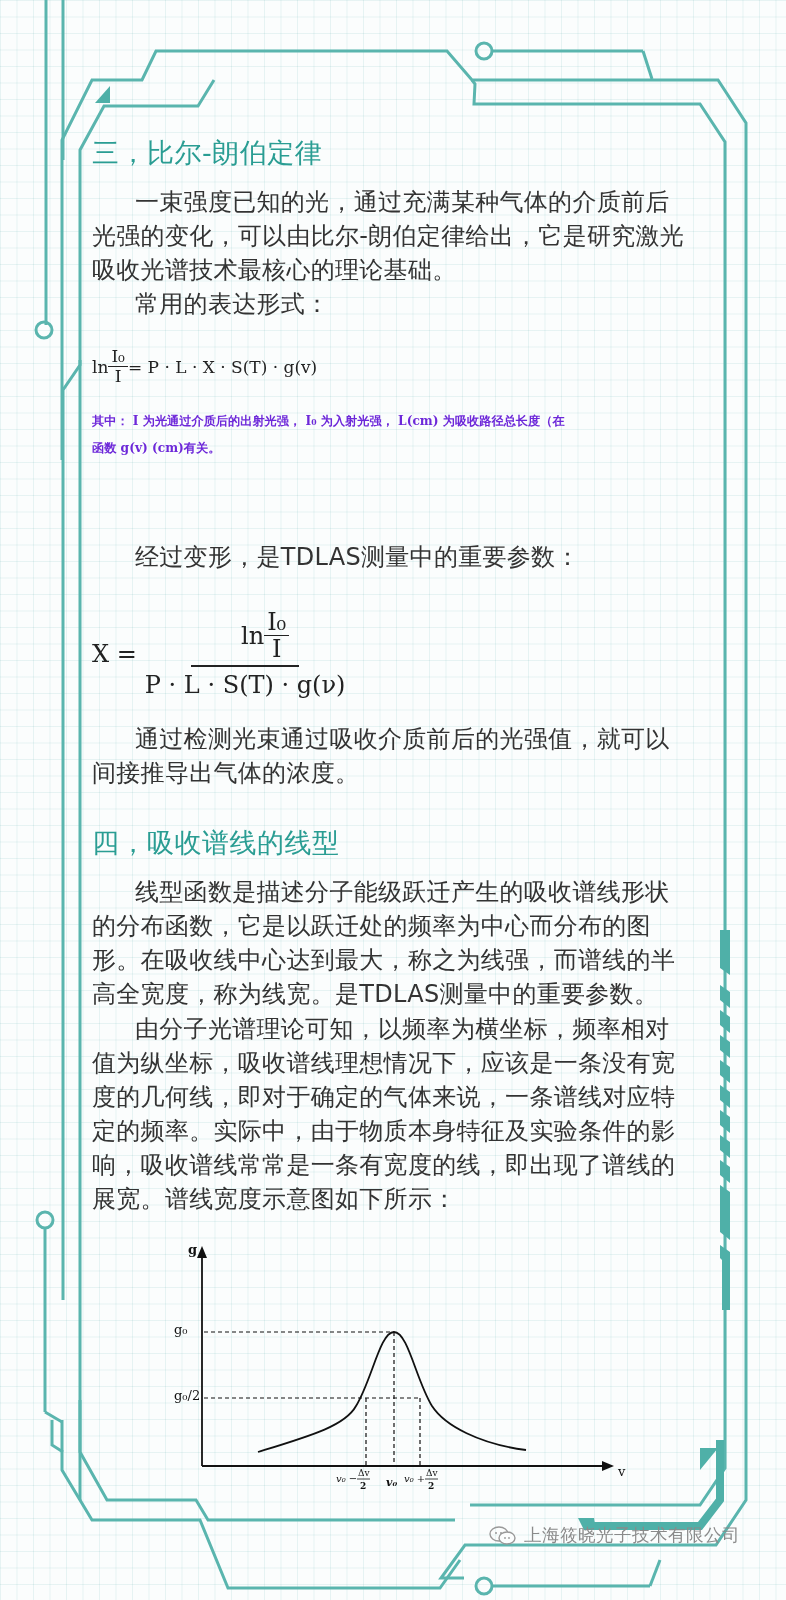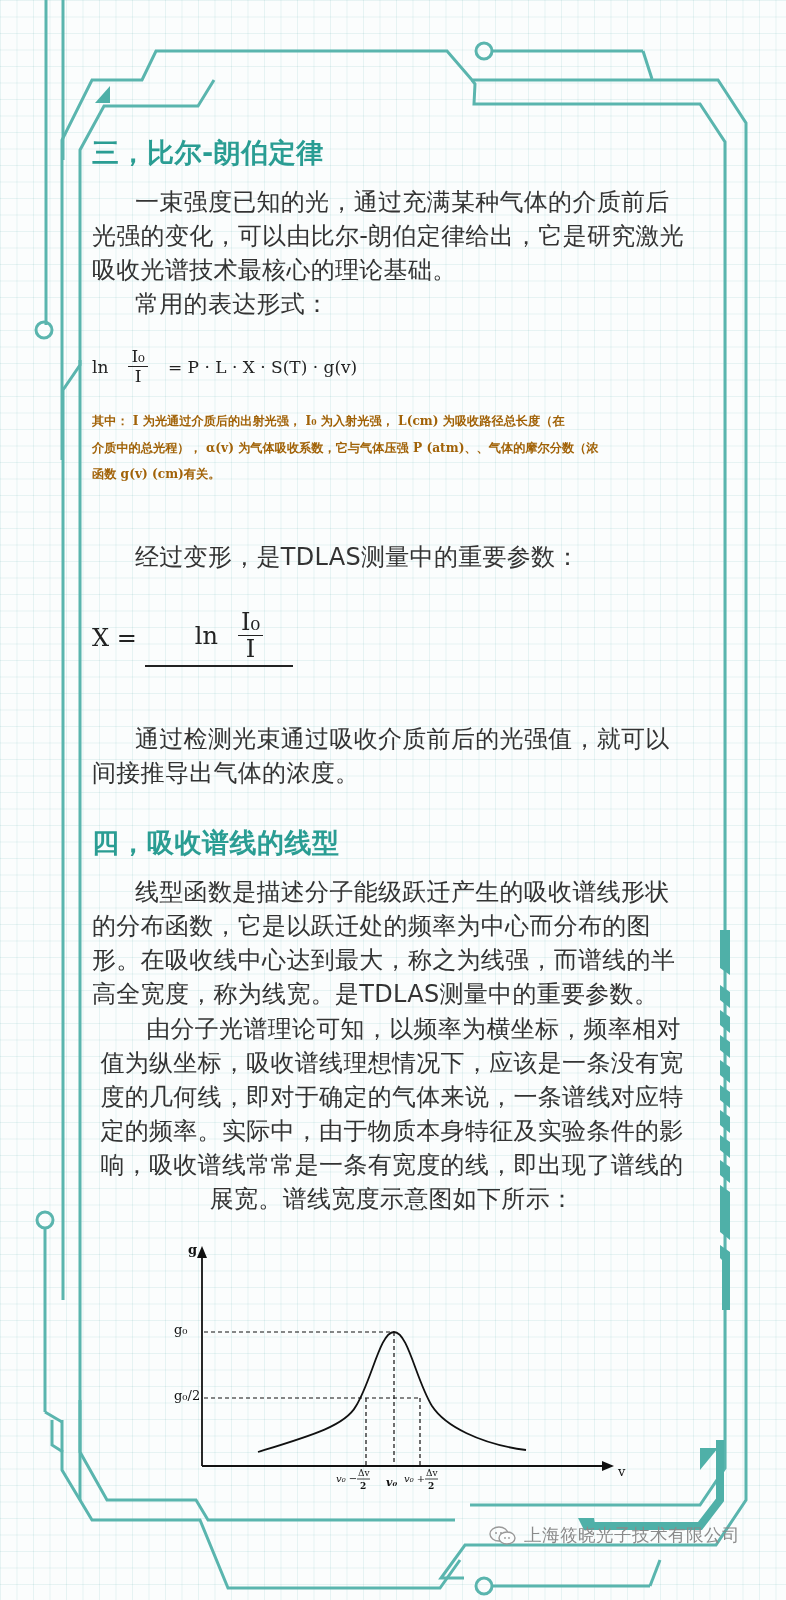--- a/index.html
+++ b/index.html
@@ -8,39 +8,39 @@
     background-color:#fbfdfd;
     background-image:
       linear-gradient(to right, rgba(120,190,190,0.16) 1px, transparent 1px),
       linear-gradient(to bottom, rgba(120,190,190,0.16) 1px, transparent 1px);
     background-size:16.5px 16.5px;
     font-family:"DejaVu Sans", "Liberation Sans", sans-serif;
     color:#333;
   }
   #frame { position:absolute; left:0; top:0; width:786px; height:1600px; }
   .h2 {
-    position:absolute; left:92px; font-weight:bold; font-size:27px;
+    position:absolute; left:92px; font-weight:normal; font-size:27px;
     color:#2a9d93; letter-spacing:0.5px;
   }
   .para {
     position:absolute; left:92px; width:600px; font-size:24px;
     line-height:34px; color:#333; letter-spacing:0.3px;
   }
   .para .indent { display:inline-block; width:43px; }
   .formula-small {
     position:absolute; left:92px; top:348px; font-family:"DejaVu Serif","Liberation Serif",serif;
     font-size:17px; color:#222; display:flex; align-items:center;
   }
-  .frac { display:inline-flex; flex-direction:column; align-items:center; vertical-align:middle; margin:0 20px; }
+  .frac { display:inline-flex; flex-direction:column; align-items:center; vertical-align:middle; margin:0 0; }
   .frac .num { border-bottom:1.5px solid #222; padding:0 3px; line-height:1.05; }
   .frac .den { line-height:1.1; }
   .note {
     position:absolute; left:92px; top:408px; width:600px;
     font-family:"DejaVu Serif","Liberation Serif",serif; font-size:12.2px;
-    font-weight:bold; line-height:26.5px; color:#a16207;
+    font-weight:bold; line-height:26.5px; color:#6d28d9;
   }
   .formula-big {
     position:absolute; left:92px; top:610px; font-family:"DejaVu Serif","Liberation Serif",serif;
     font-size:24px; color:#222; display:flex; align-items:center;
   }
   .formula-big .bigfrac { display:inline-flex; flex-direction:column; align-items:center; margin-left:8px; }
   .formula-big .bignum { display:flex; align-items:center; padding:0 10px 2px 50px; border-bottom:2px solid #222; }
   .formula-big .bigden { padding-top:4px; }
   .footer {
     position:absolute; left:488px; top:1523px; font-size:17.5px; color:#8a8a8a;
@@ -114,46 +114,46 @@
   <span>ln</span>
   <span class="frac">
     <span class="num">I₀</span>
     <span class="den">I</span>
   </span>
   <span>= P · L · X · S(T) · g(v)</span>
 </div>
 
 <div class="note">
   <div>其中： I 为光通过介质后的出射光强， I₀ 为入射光强， L(cm) 为吸收路径总长度（在</div>
-  <div>介质中的总光程）， α(v) 为气体吸收系数，它与气体压强 P (atm)、、气体的摩尔分数（浓</div>
   <div>函数 g(v) (cm)有关。</div>
 </div>
 
 <div class="para" style="top:540px;"><span class="indent"></span><span>经过变形，是TDLAS测量中的重要参数：</span></div>
 
 <div class="formula-big">
   <span>X =</span>
   <span class="bigfrac">
     <span class="bignum">
       <span>ln</span>
       <span class="frac">
         <span class="num">I₀</span>
         <span class="den">I</span>
       </span>
     </span>
+    <span class="bigden">P · L · S(T) · g(ν)</span>
   </span>
 </div>
 
 <div class="para" style="top:722px;"><span class="indent"></span><span>通过检测光束通过吸收介质前后的光强值，就可以间接推导出气体的浓度。</span></div>
 
 <div class="h2" style="top:825px;">四，吸收谱线的线型</div>
 
 <div class="para" style="top:875px;"><span class="indent"></span><span>线型函数是描述分子能级跃迁产生的吸收谱线形状的分布函数，它是以跃迁处的频率为中心而分布的图形。在吸收线中心达到最大，称之为线强，而谱线的半高全宽度，称为线宽。是TDLAS测量中的重要参数。</span></div>
 
-<div class="para" style="top:1012px;text-align:center;"><span class="indent"></span><span>由分子光谱理论可知，以频率为横坐标，频率相对值为纵坐标，吸收谱线理想情况下，应该是一条没有宽度的几何线，即对于确定的气体来说，一条谱线对应特定的频率。实际中，由于物质本身特征及实验条件的影响，吸收谱线常常是一条有宽度的线，即出现了谱线的展宽。谱线宽度示意图如下所示：</span></div>
+<div class="para" style="top:1012px;"><span class="indent"></span><span>由分子光谱理论可知，以频率为横坐标，频率相对值为纵坐标，吸收谱线理想情况下，应该是一条没有宽度的几何线，即对于确定的气体来说，一条谱线对应特定的频率。实际中，由于物质本身特征及实验条件的影响，吸收谱线常常是一条有宽度的线，即出现了谱线的展宽。谱线宽度示意图如下所示：</span></div>
 
 <svg class="chart" width="480" height="250" viewBox="0 0 480 250" xmlns="http://www.w3.org/2000/svg">
 
   <line x1="52" y1="12" x2="52" y2="226" stroke="#111" stroke-width="1.8"></line>
   <polygon points="52,6 47,18 57,18" fill="#111"></polygon>
   <line x1="52" y1="226" x2="458" y2="226" stroke="#111" stroke-width="1.8"></line>
   <polygon points="464,226 452,221 452,231" fill="#111"></polygon>
 
   <text x="38" y="14" font-size="13" font-weight="bold" fill="#111">g</text>
   <text x="468" y="236" font-size="13" fill="#111">v</text>

